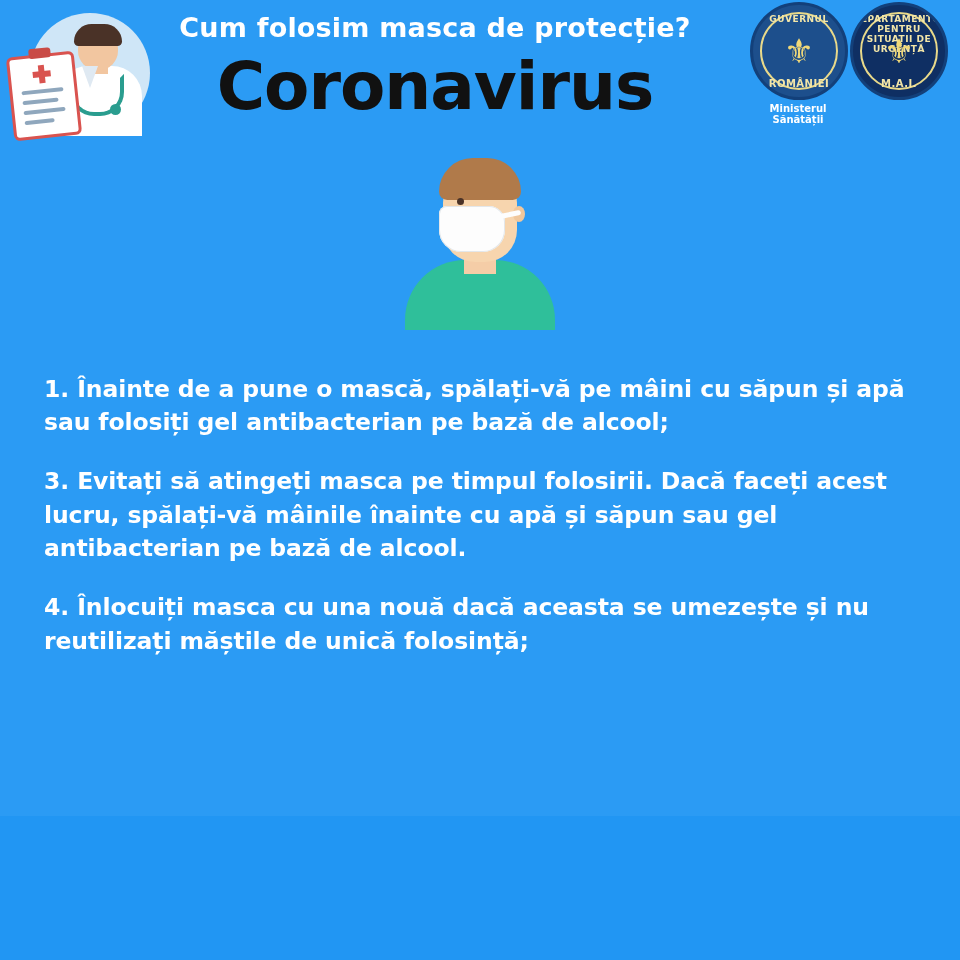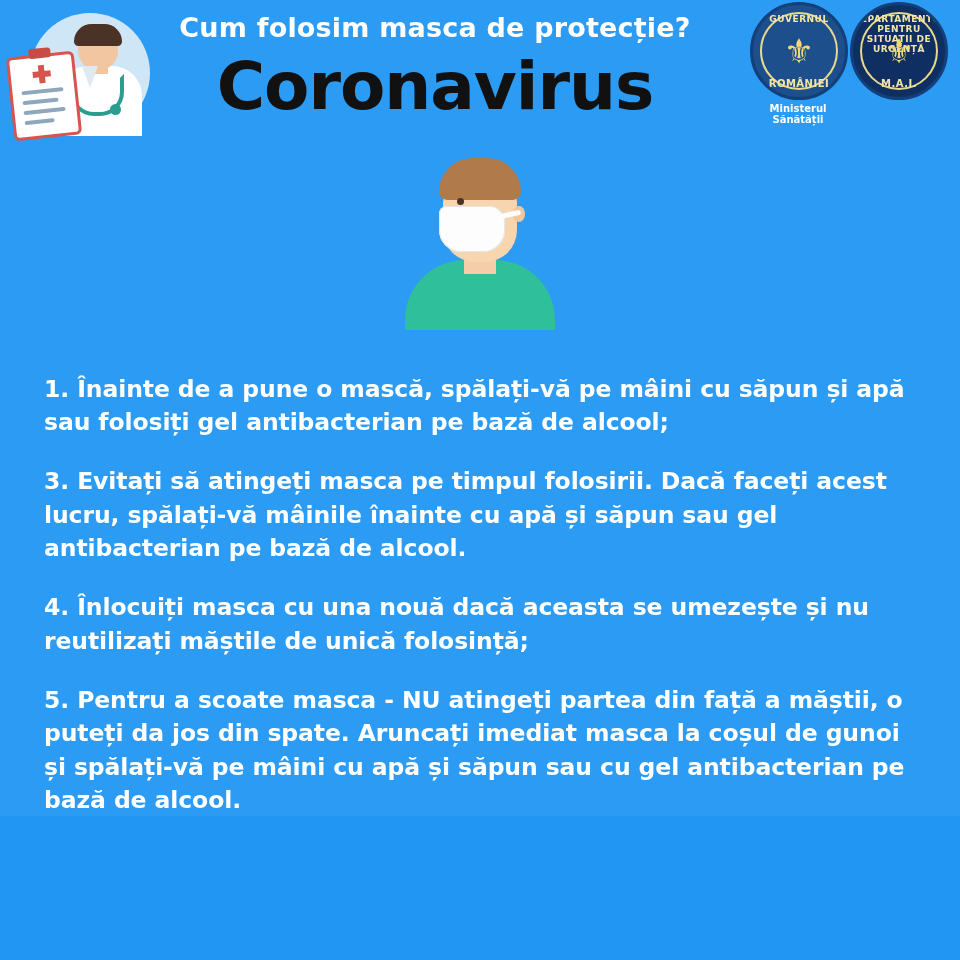--- a/index.html
+++ b/index.html
@@ -406,16 +406,15 @@
       <div class="fig-eye"></div>
       <div class="fig-mask"></div>
       <div class="fig-mask-strap"></div>
     </div>
   </div>
 
   <div class="steps">
     <p class="step">1. Înainte de a pune o mască, spălați-vă pe mâini cu săpun și apă sau folosiți gel antibacterian pe bază de alcool;</p>
     <p class="step">3. Evitați să atingeți masca pe timpul folosirii. Dacă faceți acest lucru, spălați-vă mâinile înainte cu apă și săpun sau gel antibacterian pe bază de alcool.</p>
     <p class="step">4. Înlocuiți masca cu una nouă dacă aceasta se umezește și nu reutilizați măștile de unică folosință;</p>
-    <p class="step">5. Pentru a scoate masca - NU atingeți partea din față a măștii, o puteți da jos din spate. Aruncați imediat masca la coșul de gunoi și spălați-vă pe mâini cu apă și săpun sau cu gel antibacterian pe bază de alcool.</p>
   </div>
 
 </div>
 
 </body></html>

